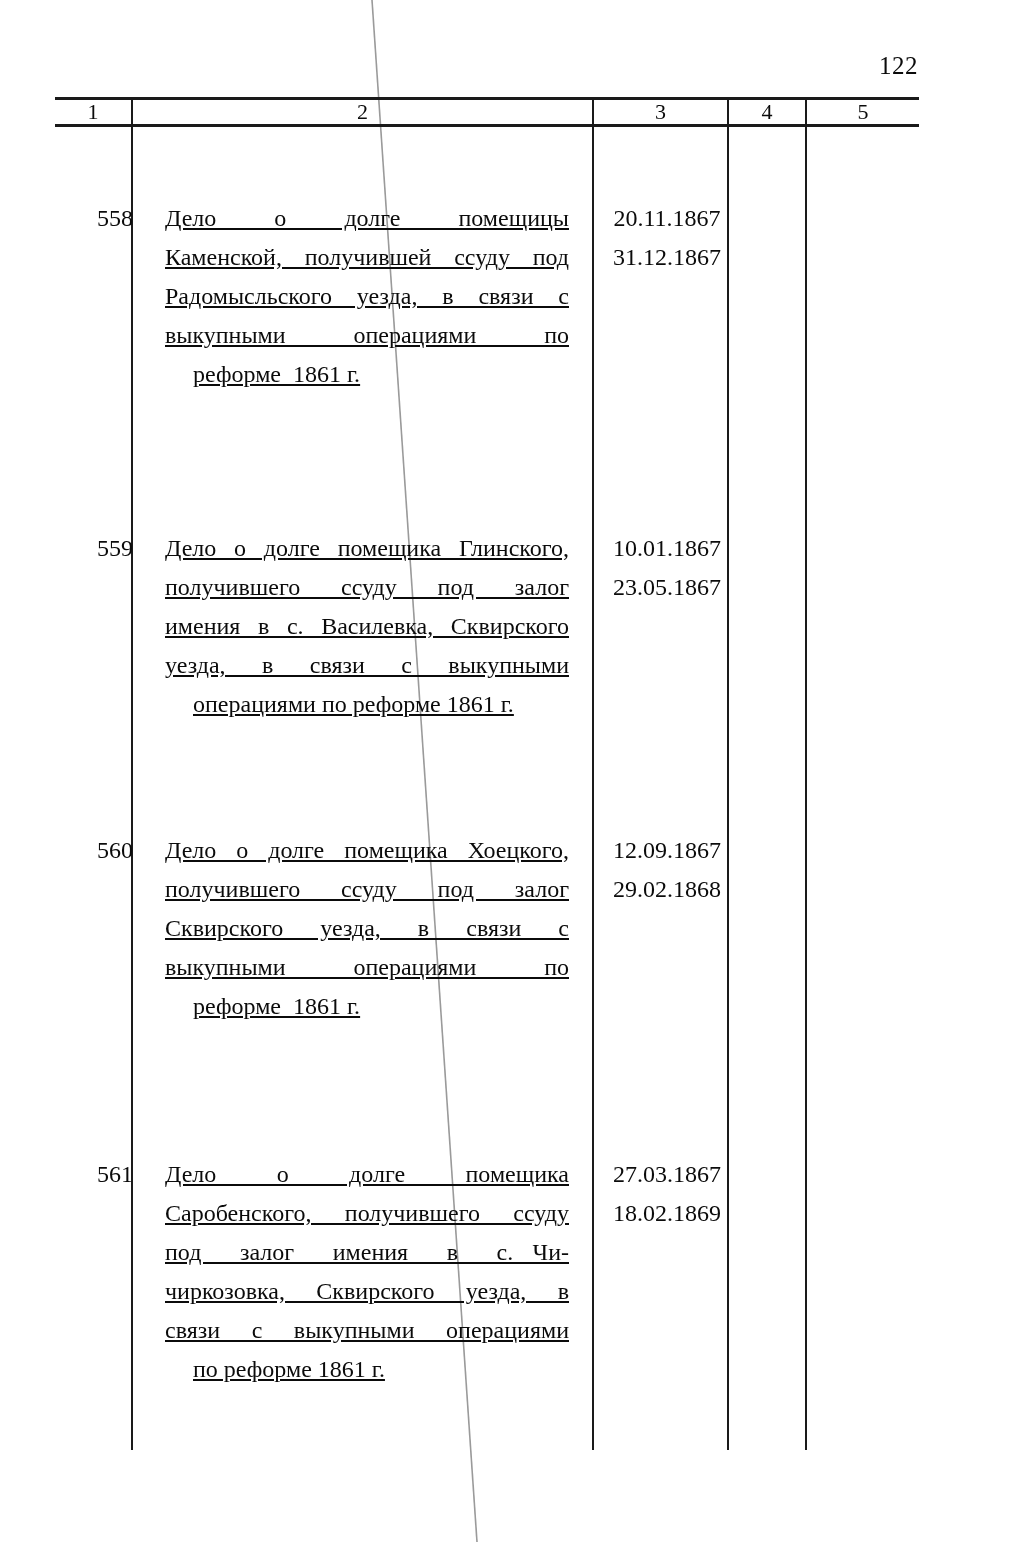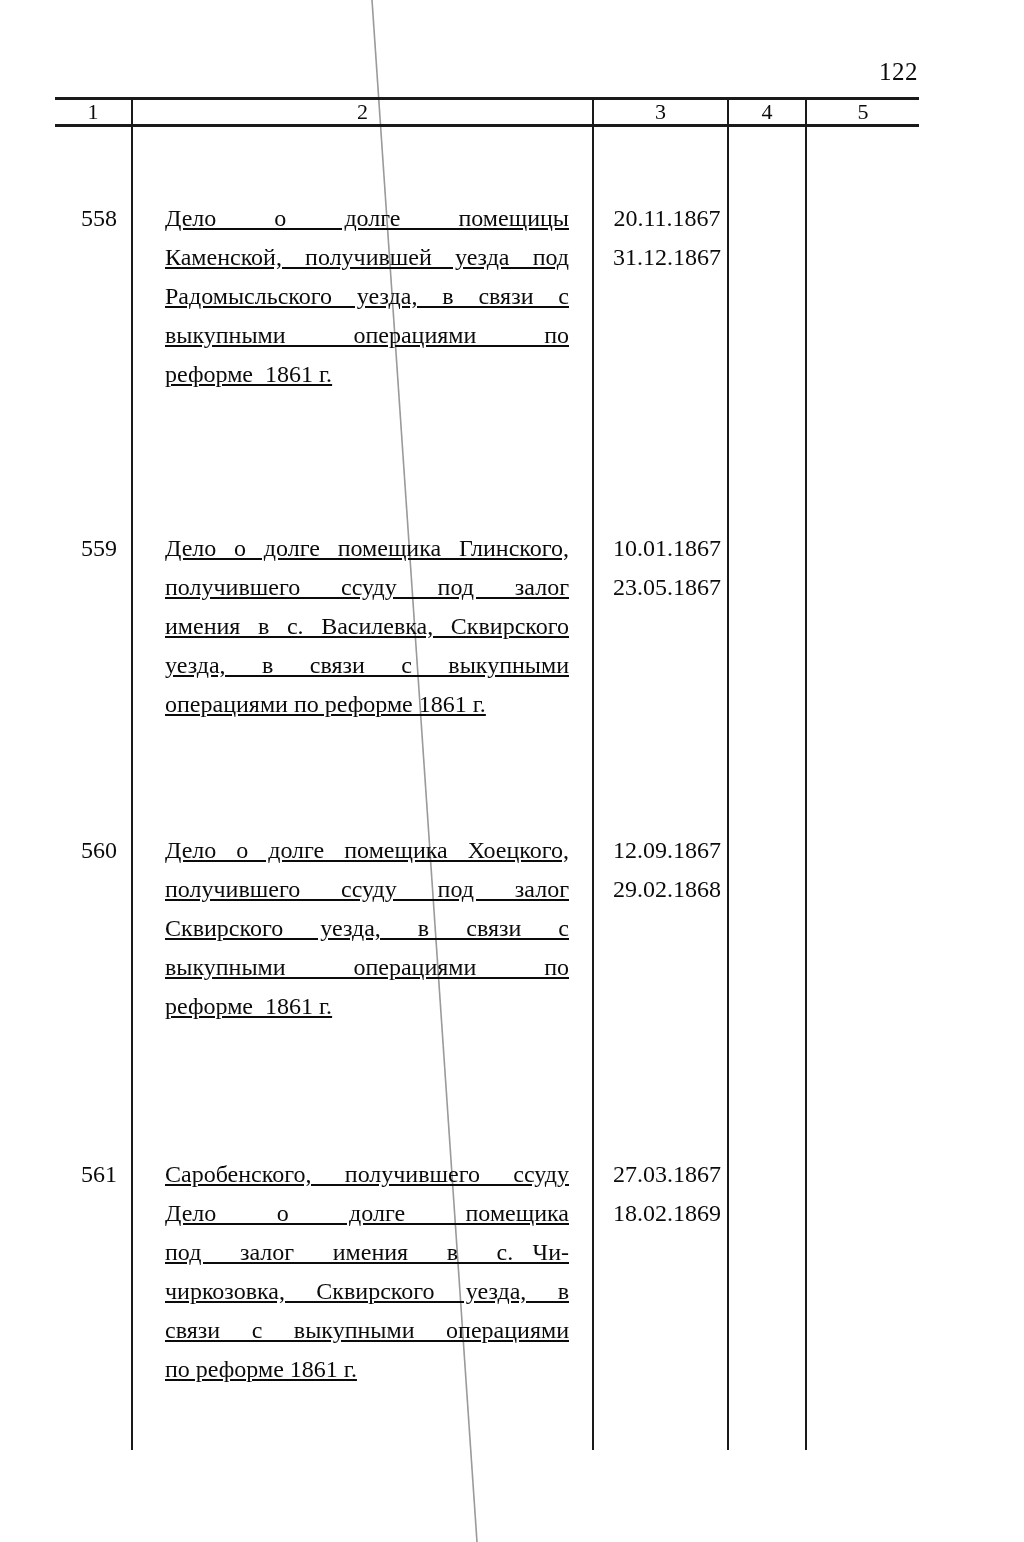--- a/index.html
+++ b/index.html
@@ -14,21 +14,21 @@
     overflow: hidden;
     font-family: "Liberation Serif", "DejaVu Serif", serif;
     color: #0b0b0b;
     -webkit-font-smoothing: antialiased;
   }
 
   
   .page-number {
     position: absolute;
     right: 106px;
-    top: 58px;
+    top: 52px;
     font-size: 25px;
     letter-spacing: 0.5px;
   }
 
   
   .table-area {
     position: absolute;
     left: 55px;
     top: 97px;
     width: 864px;
@@ -81,21 +81,21 @@
     left: 0;
     width: 864px;
   }
   .row-r558 { top: 102px; }
   .row-r559 { top: 432px; }
   .row-r560 { top: 734px; }
   .row-r561 { top: 1058px; }
 
   .cell-num {
     position: absolute;
-    left: 0;
+    left: 16px;
     width: 62px;
     text-align: right;
     font-size: 24px;
     line-height: 39px;
   }
 
   .cell-text {
     position: absolute;
     left: 110px;
     width: 404px;
@@ -107,20 +107,21 @@
   }
   .cell-text .ln {
     display: block;
     text-align: justify;
     text-align-last: justify;
     white-space: pre;
     text-decoration: underline;
   }
   .cell-text .ln.last {
     text-align-last: left;
+    margin-left: 28px;
   }
 
   .cell-dates {
     position: absolute;
     left: 547px;
     width: 130px;
     font-size: 24px;
     line-height: 39px;
     text-align: center;
   }
@@ -163,21 +164,21 @@
   <div class="col-head ch1">1</div>
   <div class="col-head ch2">2</div>
   <div class="col-head ch3">3</div>
   <div class="col-head ch4">4</div>
   <div class="col-head ch5">5</div>
 
   <div class="row row-r558">
     <div class="cell-num">558</div>
     <div class="cell-text">
         <span class="ln">Дело    о    долге    помещицы</span>
-        <span class="ln">Каменской, получившей уезда под</span>
+        <span class="ln">Каменской, получившей ссуду под</span>
         <span class="ln">Радомысльского  уезда,  в  связи  с</span>
         <span class="ln">выкупными    операциями    по</span>
         <span class="ln last">реформе  1861 г.</span>
       </div>
     <div class="cell-dates">
         <span>20.11.1867</span>
         <span>31.12.1867</span>
       </div>
   </div>
 
@@ -207,22 +208,22 @@
       </div>
     <div class="cell-dates">
         <span>12.09.1867</span>
         <span>29.02.1868</span>
       </div>
   </div>
 
   <div class="row row-r561">
     <div class="cell-num">561</div>
     <div class="cell-text">
+        <span class="ln">Дело    о    долге    помещика</span>
         <span class="ln">Саробенского, получившего ссуду</span>
-        <span class="ln">Дело    о    долге    помещика</span>
         <span class="ln">под  залог  имения  в  с. Чи-</span>
         <span class="ln">чиркозовка,  Сквирского  уезда,  в</span>
         <span class="ln">связи  с  выкупными  операциями</span>
         <span class="ln last">по реформе 1861 г.</span>
       </div>
     <div class="cell-dates">
         <span>27.03.1867</span>
         <span>18.02.1869</span>
       </div>
   </div>

